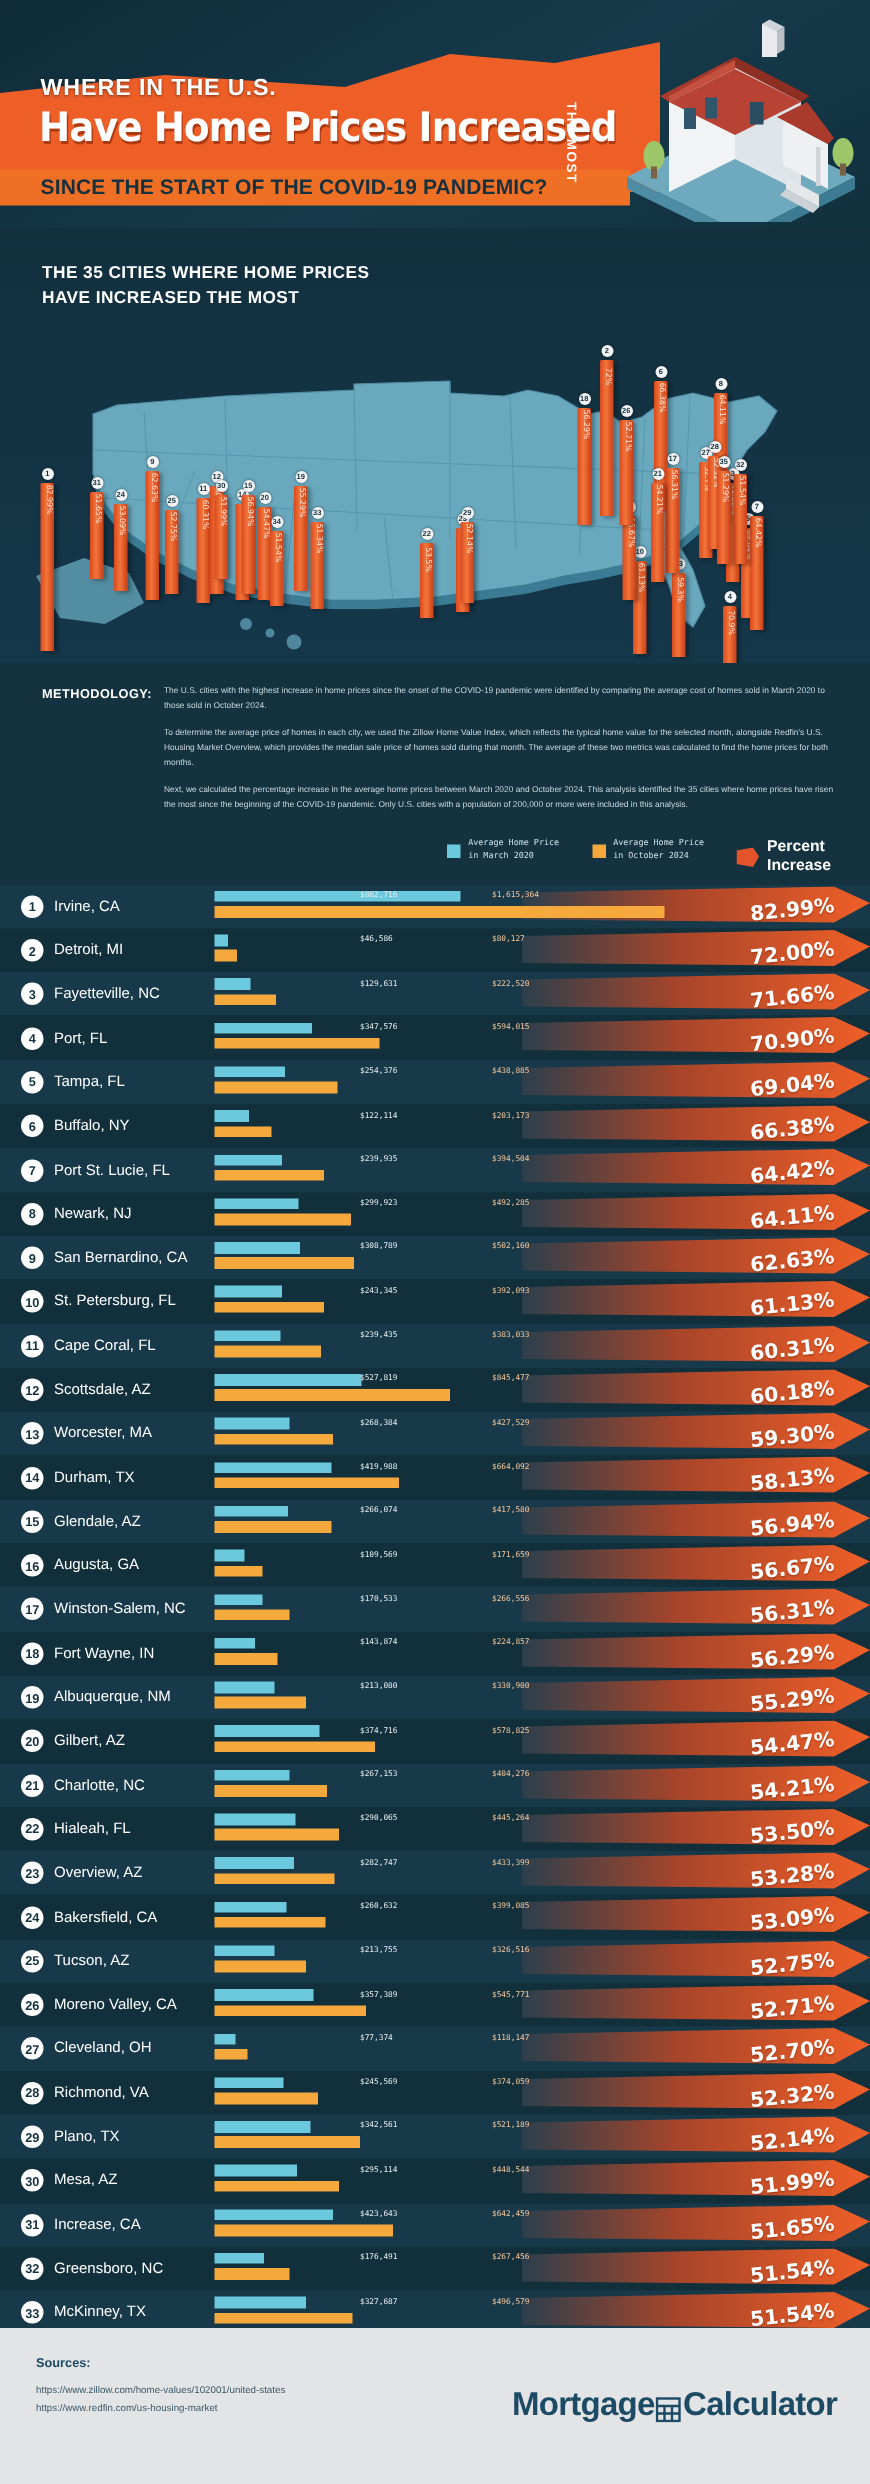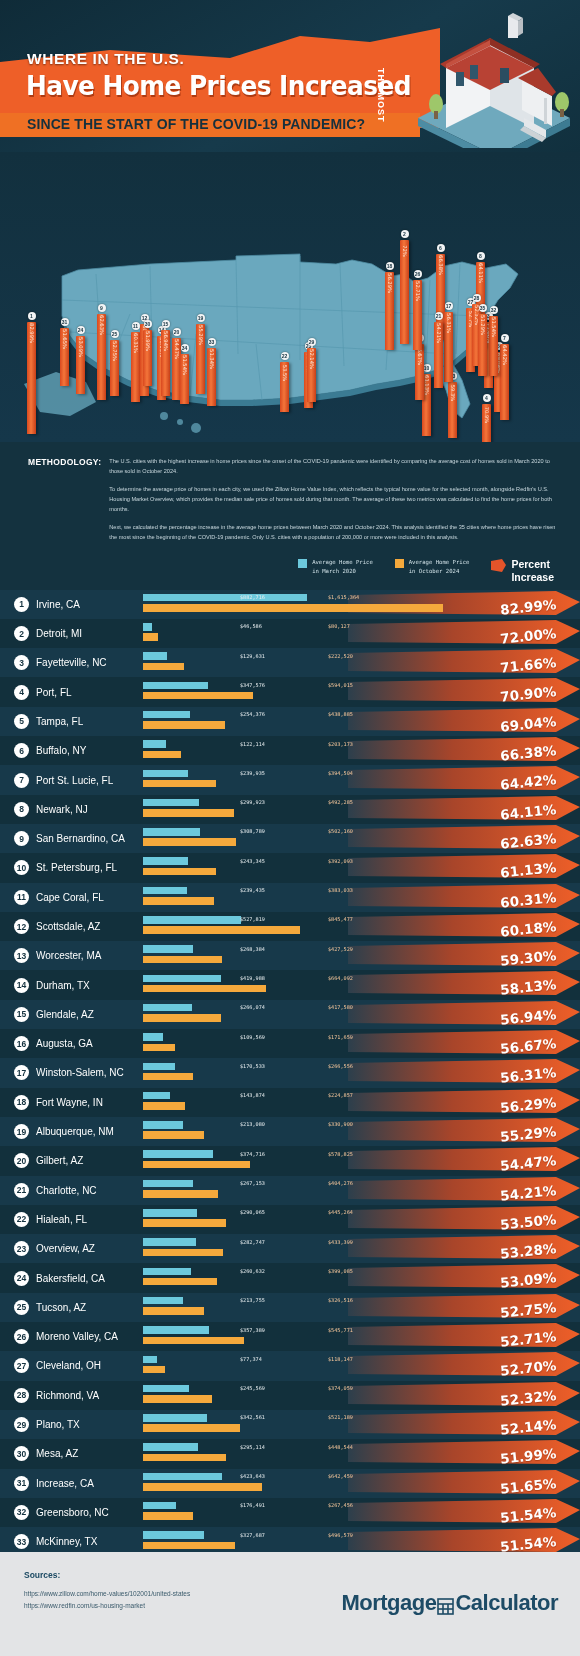--- a/index.html
+++ b/index.html
@@ -79,21 +79,21 @@
   
   .method { position:relative; padding:14px 22px 10px 28px; background:#14323f; }
   .method-row { display:flex; gap:8px;justify-content:center; }
   .method-label { font-size:8.5px; font-weight:bold; color:#fff; letter-spacing:0.3px; flex:0 0 auto; padding-top:1px; }
   .method-body { flex:1; }
   .method-body p { font-size:5.6px; line-height:1.85; color:#c9d8de; margin-bottom:7px; }
   .method-body p:last-child { margin-bottom:0; }
 
   
   .legend { display:flex; align-items:flex-start; justify-content:flex-end; gap:22px; padding:6px 26px 6px 0; background:#14323f; }
-  .leg-item { display:flex; align-items:flex-start; gap:5px; }
+  .leg-item { display:flex; align-items:center; gap:5px; }
   .leg-sw { width:9px; height:9px; flex:0 0 auto; margin-top:1px; }
   .leg-sw.cyan { background:#6cc9dd; }
   .leg-sw.orange { background:#f5a93c; }
   .leg-tx { font-size:5.6px; line-height:1.5; color:#cfe0e6; font-family:"DejaVu Sans Mono", monospace; white-space:pre-line; }
   .leg-arrow { width:15px; height:13px; margin-top:1px; flex:0 0 auto; }
   .leg-pi { font-size:10.5px; font-weight:bold; color:#fff; line-height:1.2; }
 
   
   .chart { position:relative; background:#14323f; padding-bottom:10px; }
   .row { position:relative; height:29.3px; display:flex; align-items:center; }
@@ -172,20 +172,22 @@
     <polygon points="120,120 142,132 138,136 116,124" fill="#ccd2d6"></polygon>
 
     <ellipse cx="32" cy="98" rx="7" ry="10" fill="#9ec76a"></ellipse>
     <rect x="30" y="105" width="4" height="8" fill="#7a6145"></rect>
     <ellipse cx="158" cy="96" rx="7" ry="10" fill="#9ec76a"></ellipse>
     <rect x="156" y="103" width="4" height="8" fill="#7a6145"></rect>
   </svg>
 </div>
 
 <div class="map-sec">
+  <div class="map-title" style="white-space:pre-line;">THE 35 CITIES WHERE HOME PRICES
+HAVE INCREASED THE MOST</div>
   <div class="map-wrap">
     <svg viewBox="0 0 580 238" width="580" height="238" style="position:absolute;inset:0;">
       <g>
         <path d="M62 72 L78 66 L150 60 L236 56 L236 52 L300 50 L300 58 L336 60 L352 56 L372 60 L392 72
                  L404 70 L414 78 L428 74 L444 62 L462 58 L486 64 L506 60 L518 70 L510 84 L498 96 L488 112
                  L480 130 L466 146 L452 158 L436 166 L418 172 L400 176 L376 180 L350 186 L320 190 L290 194
                  L252 196 L220 196 L188 192 L156 186 L128 176 L104 164 L84 150 L70 132 L62 112 Z" fill="#6aa8be" stroke="#4e8ba2" stroke-width="0.8"></path>
         <path d="M62 112 L70 132 L84 150 L104 164 L128 176 L156 186 L188 192 L220 196 L252 196 L290 194
                  L320 190 L350 186 L376 180 L400 176 L418 172 L436 166 L452 158 L466 146 L480 130
                  L480 136 L466 152 L452 164 L436 172 L418 178 L400 182 L376 186 L350 192 L320 196 L290 200

